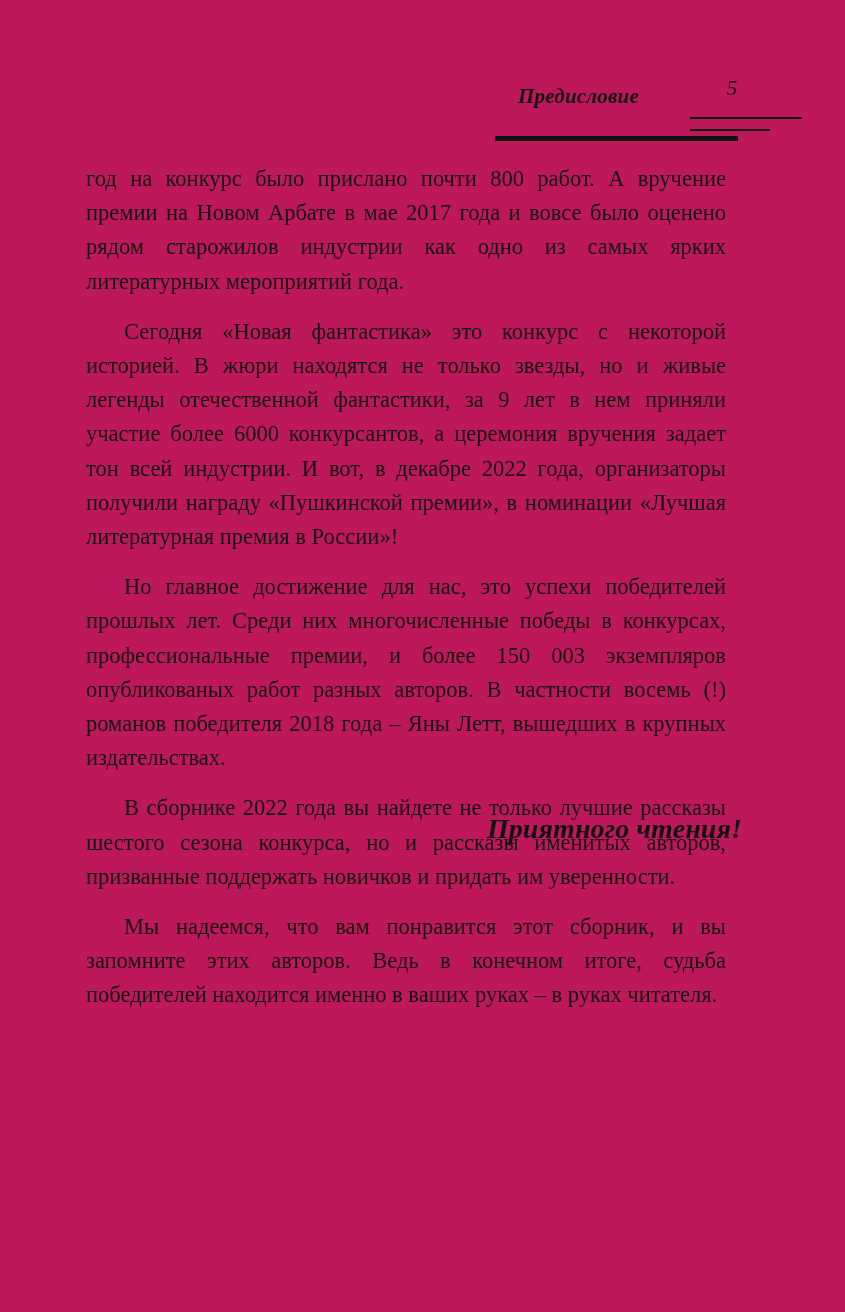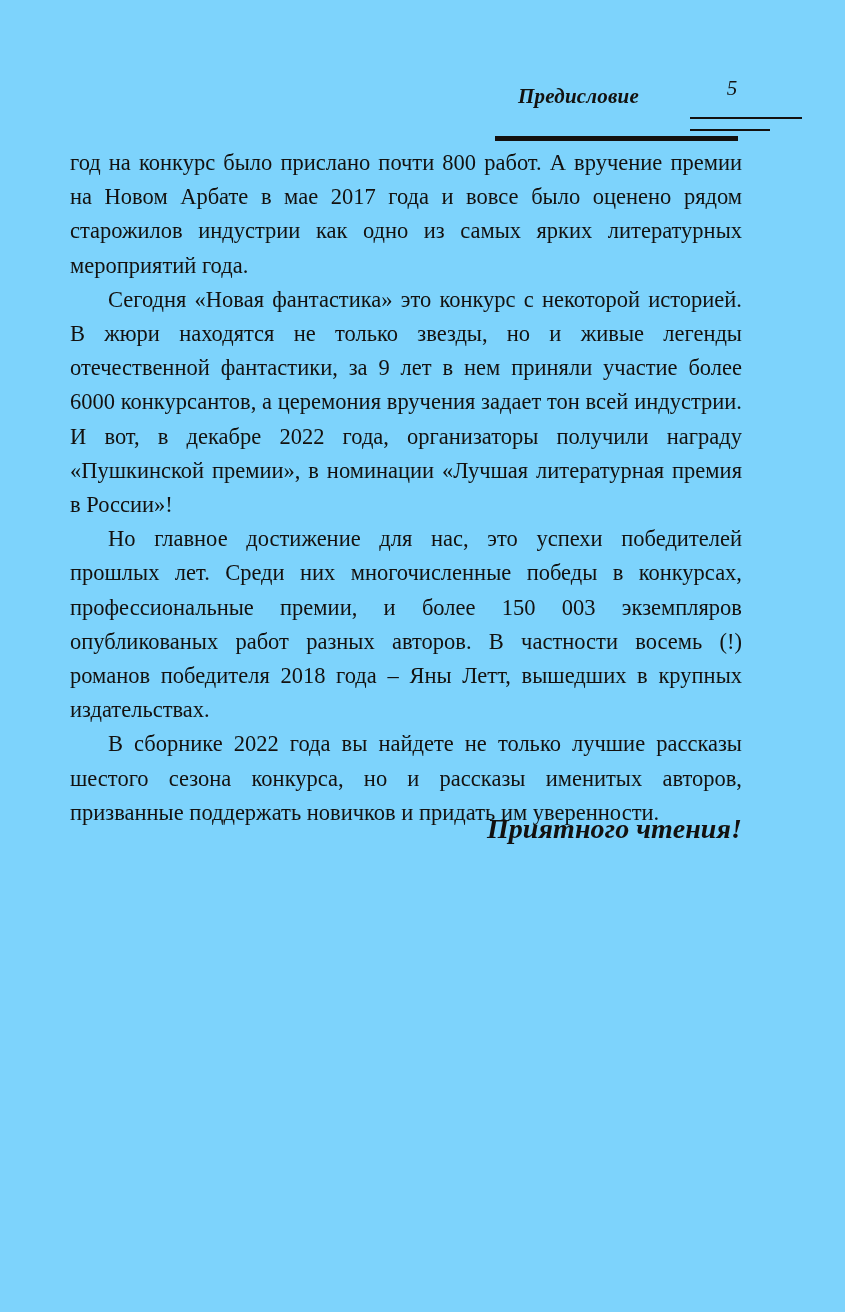--- a/index.html
+++ b/index.html
@@ -6,21 +6,21 @@
   html, body {
     margin: 0;
     padding: 0;
     background: #ffffff;
   }
 
   .page {
     position: relative;
     width: 845px;
     height: 1312px;
-    background: #7dd3fc;
+    background: #be185d;
     overflow: hidden;
     font-family: "Liberation Serif", "DejaVu Serif", serif;
     color: #13110f;
   }
 
   
   .running-head {
     position: absolute;
     left: 70px;
     right: 43px;
@@ -83,21 +83,21 @@
 
   
   .body-text {
     position: absolute;
     left: 70px;
     top: 146px;
     width: 672px;
   }
 
   .para {
-    margin: 0;
+    margin: 16px;
     font-size: 22.5px;
     line-height: 34.2px;
     text-align: justify;
     text-indent: 38px;
     hyphens: manual;
     -webkit-hyphens: manual;
   }
 
   .para.first {
     text-indent: 0;
@@ -132,19 +132,20 @@
     <div class="rule-thin-long"></div>
     <div class="rule-thin-short"></div>
     <div class="rule-thick"></div>
   </div>
 
   <div class="body-text">
     <p class="para first">год на конкурс было прислано почти 800 работ. А вручение премии на Новом Арбате в мае 2017 года и вовсе было оценено рядом старожилов индустрии как одно из самых ярких литературных мероприятий года.</p>
     <p class="para">Сегодня «Новая фантастика» это конкурс с некоторой историей. В жюри находятся не только звезды, но и живые легенды отечественной фантастики, за 9 лет в нем приняли участие более 6000 конкурсантов, а церемония вручения задает тон всей индустрии. И вот, в декабре 2022 года, организаторы получили награду «Пушкинской премии», в номинации «Лучшая литературная премия в России»!</p>
     <p class="para">Но главное достижение для нас, это успехи победителей прошлых лет. Среди них многочисленные победы в конкурсах, профессиональные премии, и более 150 003 экземпляров опубликованых работ разных авторов. В частности восемь (!) романов победителя 2018 года – Яны Летт, вышедших в крупных издательствах.</p>
     <p class="para">В сборнике 2022 года вы найдете не только лучшие рассказы шестого сезона конкурса, но и рассказы именитых авторов, призванные поддержать новичков и придать им уверенности.</p>
+    <p class="para">Мы надеемся, что вам понравится этот сборник, и вы запомните этих авторов. Ведь в конечном итоге, судьба победителей находится именно в ваших руках – в руках читателя.</p>
   </div>
 
   <div class="signature">
     <p class="signature-line">Приятного чтения!</p>
   </div>
 
 </div>
 
 </body></html>

